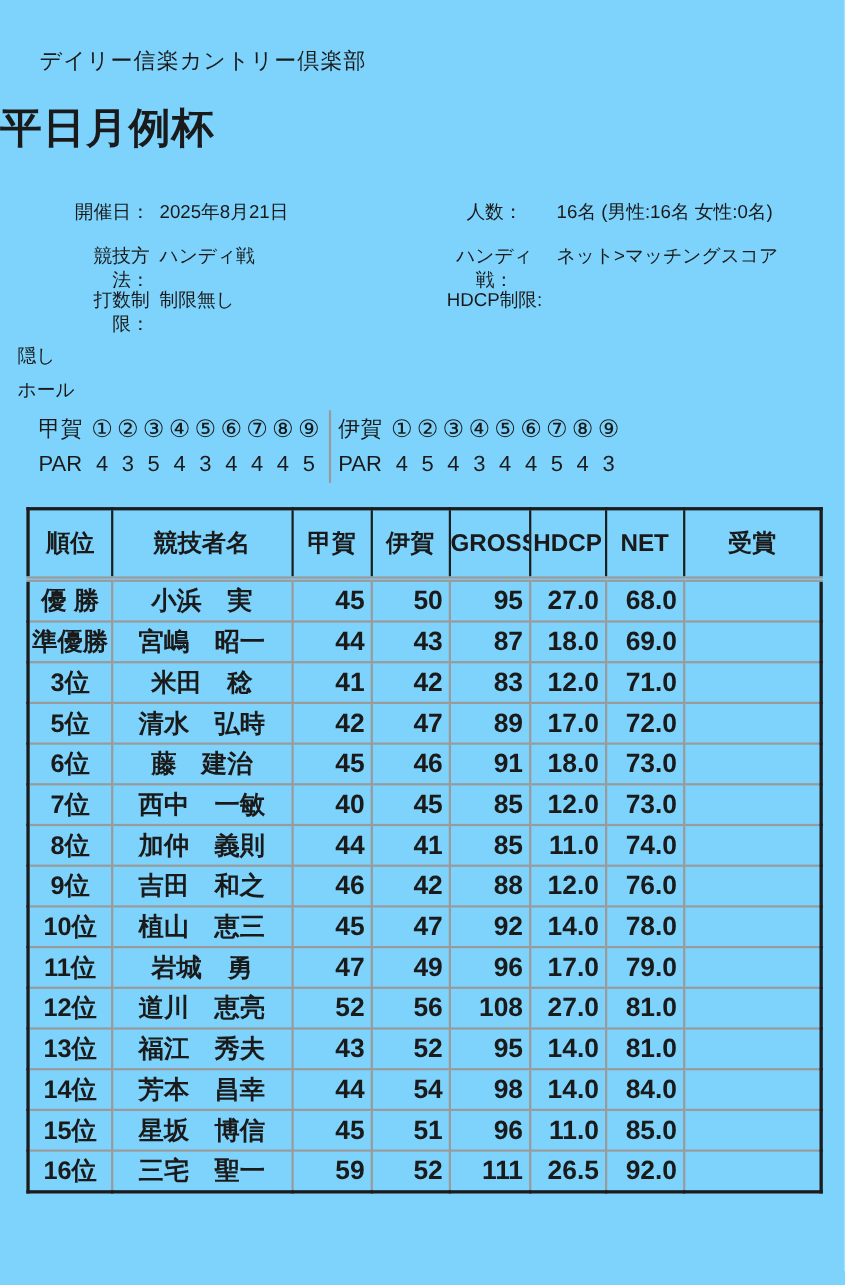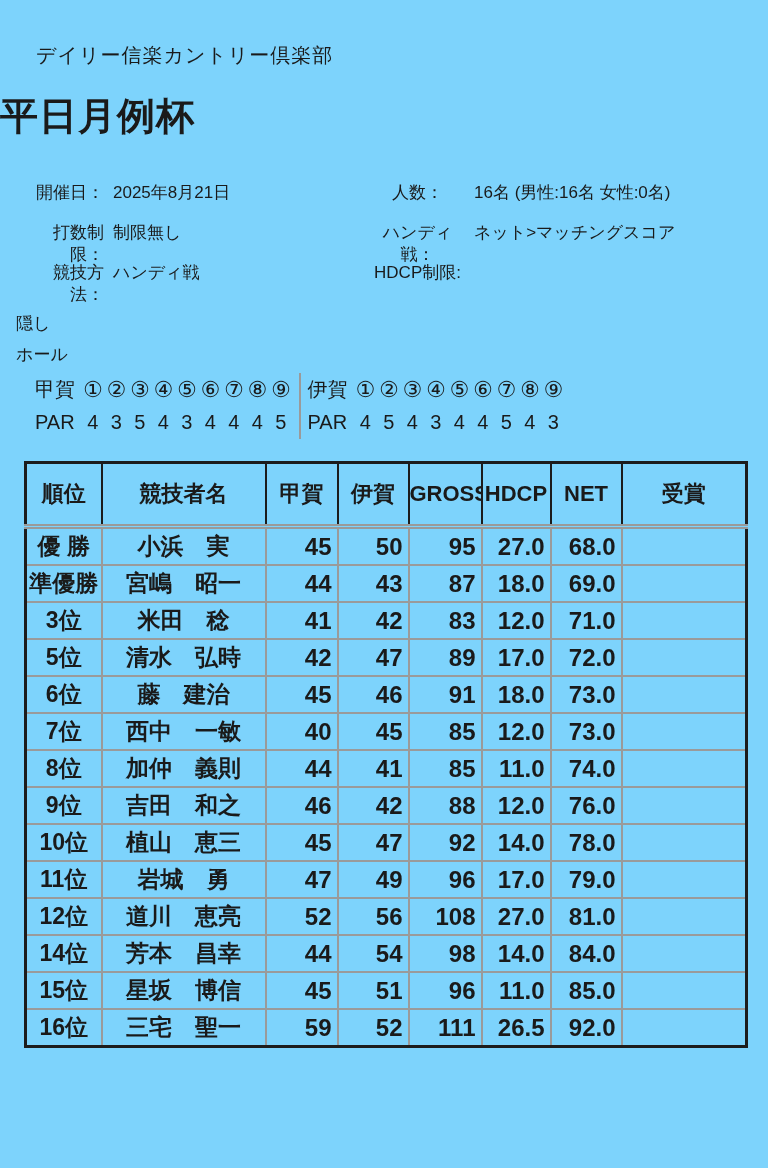--- a/index.html
+++ b/index.html
@@ -24,20 +24,21 @@
   .title {
     margin: 22px 0 0 0;
     text-align: left;
     font-size: 38px;
     font-weight: bold;
     letter-spacing: 1px;
   }
   .info {
     display: flex;
     margin-top: 40px;
+    padding-left: 32px;
   }
   .info-col-left {
     margin-left: 24px;
     width: 346px;
     flex: 0 0 auto;
   }
   .info-col-right {
     flex: 1 1 auto;
   }
   .info-row {
@@ -149,26 +150,26 @@
 
   <div class="title">平日月例杯</div>
 
   <div class="info">
     <div class="info-col-left">
       <div class="info-row">
         <span class="info-label">開催日：</span>
         <span class="info-value">2025年8月21日</span>
       </div>
       <div class="info-row">
+        <span class="info-label">競技方法：</span>
+        <span class="info-value">ハンディ戦</span>
+      </div>
+      <div class="info-row">
         <span class="info-label">打数制限：</span>
         <span class="info-value">制限無し</span>
-      </div>
-      <div class="info-row">
-        <span class="info-label">競技方法：</span>
-        <span class="info-value">ハンディ戦</span>
       </div>
     </div>
     <div class="info-col-right">
       <div class="info-row">
         <span class="info-label">人数：</span>
         <span class="info-value">16名 (男性:16名 女性:0名)</span>
       </div>
       <div class="info-row">
         <span class="info-label">ハンディ戦：</span>
         <span class="info-value">ネット&gt;マッチングスコア</span>
@@ -361,20 +362,30 @@
           <td class="col-rank">12位</td>
           <td class="col-name">道川　恵亮</td>
           <td class="col-koga">52</td>
           <td class="col-iga">56</td>
           <td class="col-gross">108</td>
           <td class="col-hdcp">27.0</td>
           <td class="col-net">81.0</td>
           <td class="col-award"></td>
         </tr>
         <tr>
+          <td class="col-rank">13位</td>
+          <td class="col-name">福江　秀夫</td>
+          <td class="col-koga">43</td>
+          <td class="col-iga">52</td>
+          <td class="col-gross">95</td>
+          <td class="col-hdcp">14.0</td>
+          <td class="col-net">81.0</td>
+          <td class="col-award"></td>
+        </tr>
+        <tr>
           <td class="col-rank">14位</td>
           <td class="col-name">芳本　昌幸</td>
           <td class="col-koga">44</td>
           <td class="col-iga">54</td>
           <td class="col-gross">98</td>
           <td class="col-hdcp">14.0</td>
           <td class="col-net">84.0</td>
           <td class="col-award"></td>
         </tr>
         <tr>

